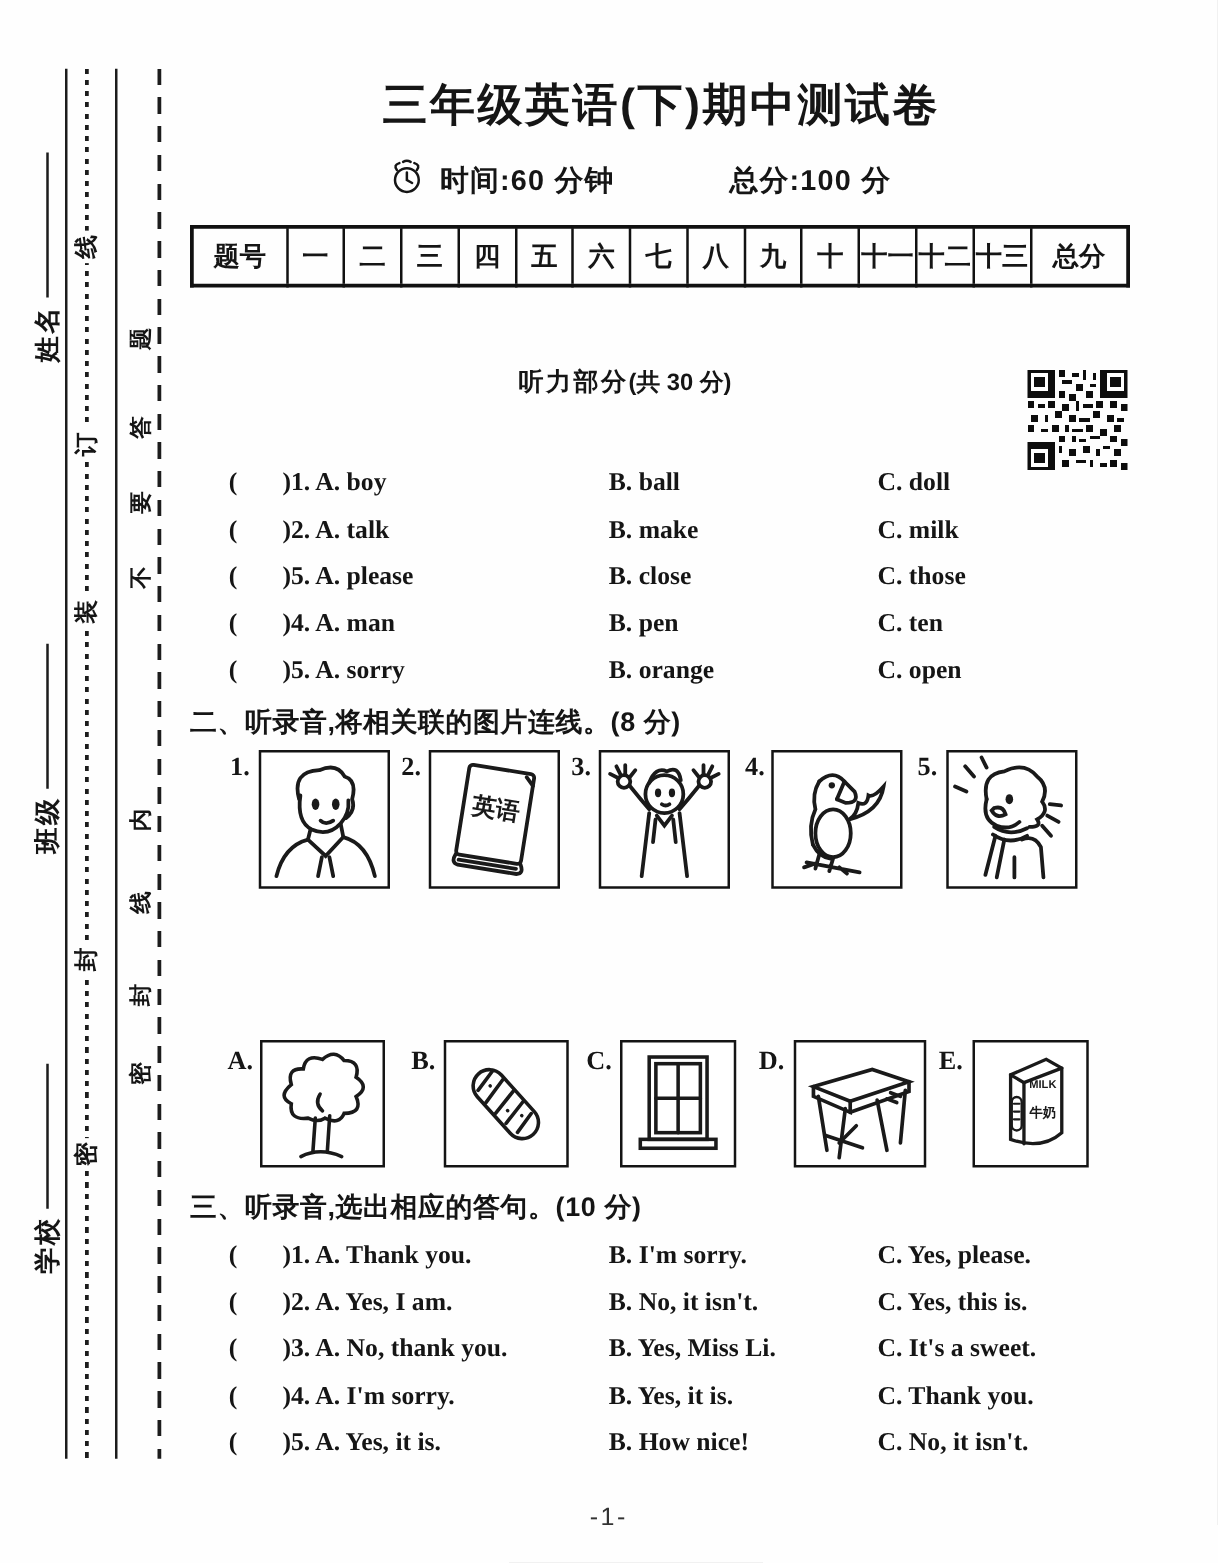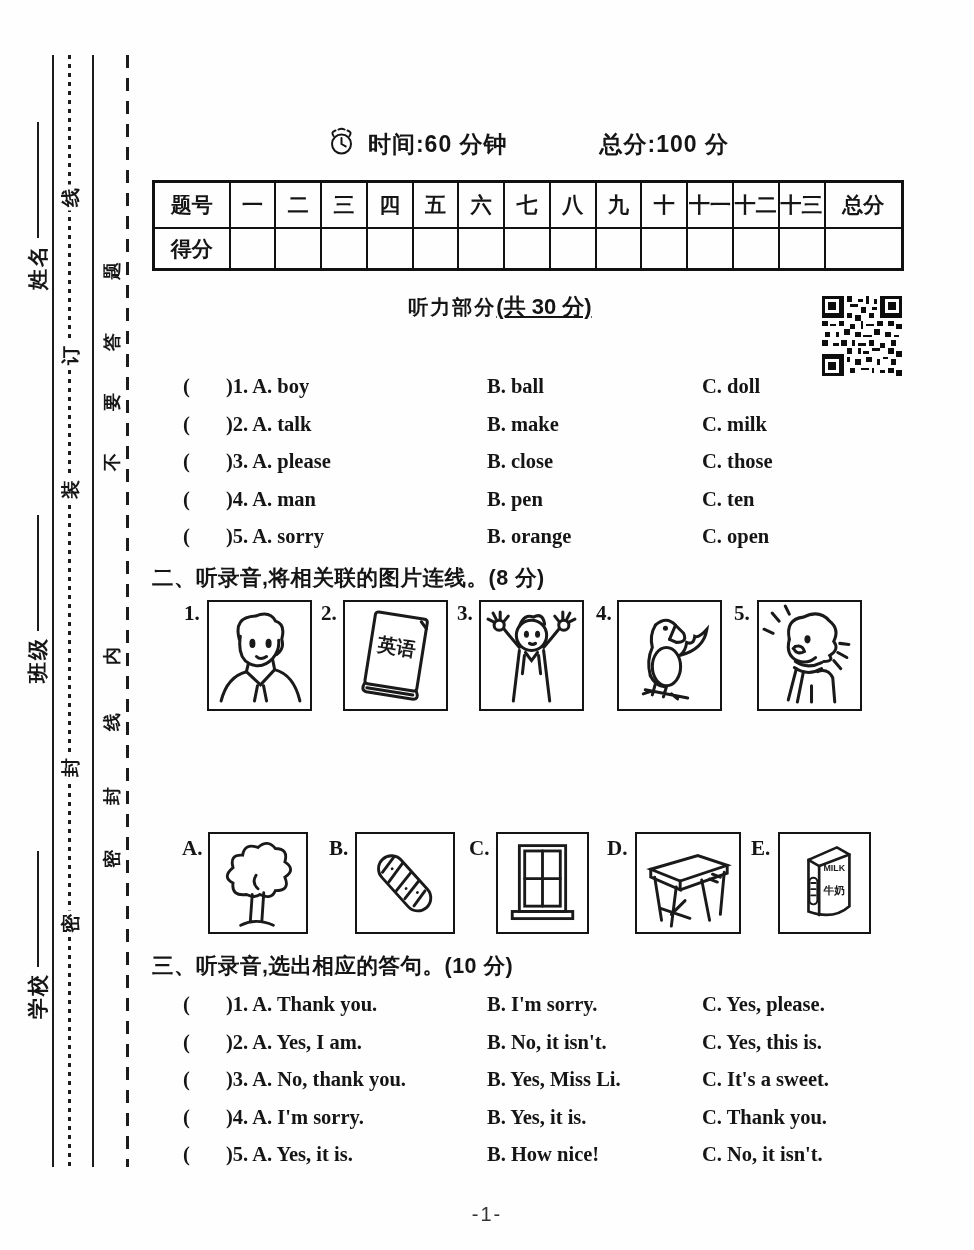--- a/index.html
+++ b/index.html
@@ -21,34 +21,34 @@
   .side-label .blank{display:inline-block;width:116px;height:0;border-bottom:2.5px solid #1c1c1c;margin-left:6px;}
   .bind-char,.seal-char{
     position:absolute;width:26px;text-align:center;transform:rotate(-90deg);
     font-weight:bold;background:#fefefe;line-height:1;padding:2px 0;
   }
   .bind-char{left:57px;font-size:19px;}
   .seal-char{left:99px;font-size:18px;}
   
   .title{position:absolute;left:150px;top:60px;width:758px;text-align:center;
     font-size:36px;font-weight:bold;letter-spacing:2px;}
-  .subline{position:absolute;left:150px;top:127px;width:758px;display:flex;
+  .subline{position:absolute;left:134px;top:127px;width:758px;display:flex;
     justify-content:center;align-items:center;font-size:23px;font-weight:bold;letter-spacing:1px;}
   .subline .clock{margin-right:14px;}
   .subline .total{margin-left:92px;}
   
   table.score{position:absolute;left:152px;top:180px;width:752px;border-collapse:collapse;
     table-layout:fixed;border:3px solid #111;}
   table.score td{border:2px solid #111;text-align:center;font-weight:bold;font-size:21px;padding:0;}
   table.score tr.r1 td{height:44px;}
   table.score tr.r2 td{height:39px;}
   
   .listen-title{position:absolute;left:150px;top:292px;width:700px;text-align:center;font-weight:bold;}
   .listen-title .big{font-size:20px;letter-spacing:2px;}
-  .listen-title .small{font-size:22px;text-decoration:underline;}
+  .listen-title .small{font-size:19px;}
   .qr{position:absolute;left:822px;top:296px;width:80px;height:80px;}
   .sec-head{position:absolute;left:152px;font-size:21.5px;font-weight:bold;letter-spacing:.5px;}
   
   .qrow{position:absolute;left:150px;width:790px;height:30px;
     font-family:"Liberation Serif","DejaVu Serif",serif;font-weight:bold;font-size:20.5px;}
   .qrow span{position:absolute;white-space:nowrap;}
   .qrow .paren{left:33px;}
   .qrow .numA{left:76px;}
   .qrow .optB{left:337px;}
   .qrow .optC{left:552px;}
@@ -91,20 +91,21 @@
 
   <span class="seal-char" style="top:260px">题</span>
   <span class="seal-char" style="top:331px">答</span>
   <span class="seal-char" style="top:391px">要</span>
   <span class="seal-char" style="top:451px">不</span>
   <span class="seal-char" style="top:645px">内</span>
   <span class="seal-char" style="top:711px">线</span>
   <span class="seal-char" style="top:785px">封</span>
   <span class="seal-char" style="top:848px">密</span>
 
+  <div class="title">三年级英语(下)期中测试卷</div>
   <div class="subline">
     <span class="clock">
       <svg width="25" height="29" viewBox="0 0 25 29" fill="none" stroke="#151515" stroke-width="2" stroke-linecap="round">
         <circle cx="12.5" cy="17" r="9.5"></circle>
         <path d="M12.5 11 v6 l4.2 2.4"></path>
         <path d="M4.5 9 Q1.5 5 6.5 3.5"></path>
         <path d="M20.5 9 Q23.5 5 18.5 3.5"></path>
         <path d="M9.5 2.5 Q12.5 0.8 15.5 2.5"></path>
       </svg>
     </span>
@@ -140,37 +141,20 @@
       <td>五</td>
       <td>六</td>
       <td>七</td>
       <td>八</td>
       <td>九</td>
       <td>十</td>
       <td>十一</td>
       <td>十二</td>
       <td>十三</td>
       <td>总分</td>
-    </tr>
-    <tr class="r2">
-      <td>得分</td>
-      <td></td>
-      <td></td>
-      <td></td>
-      <td></td>
-      <td></td>
-      <td></td>
-      <td></td>
-      <td></td>
-      <td></td>
-      <td></td>
-      <td></td>
-      <td></td>
-      <td></td>
-      <td></td>
     </tr>
   </tbody>
     </table>
 
   <div class="listen-title">
     <span class="big">听力部分</span><span class="small">(共 30 分)</span>
   </div>
   <div class="qr">
     <svg viewBox="0 0 29 29" shape-rendering="crispEdges" fill="#0d0d0d">
       <rect x="0" y="0" width="7" height="7" fill="none" stroke="#0d0d0d" stroke-width="2"></rect>
@@ -243,21 +227,21 @@
     <span class="optC">C. doll</span>
   </div>
   <div class="qrow" style="top:413px">
     <span class="paren">(</span>
     <span class="numA">)2. A. talk</span>
     <span class="optB">B. make</span>
     <span class="optC">C. milk</span>
   </div>
   <div class="qrow" style="top:450px">
     <span class="paren">(</span>
-    <span class="numA">)3. A. please</span>
+    <span class="numA">)5. A. please</span>
     <span class="optB">B. close</span>
     <span class="optC">C. those</span>
   </div>
   <div class="qrow" style="top:488px">
     <span class="paren">(</span>
     <span class="numA">)4. A. man</span>
     <span class="optB">B. pen</span>
     <span class="optC">C. ten</span>
   </div>
   <div class="qrow" style="top:525px">

